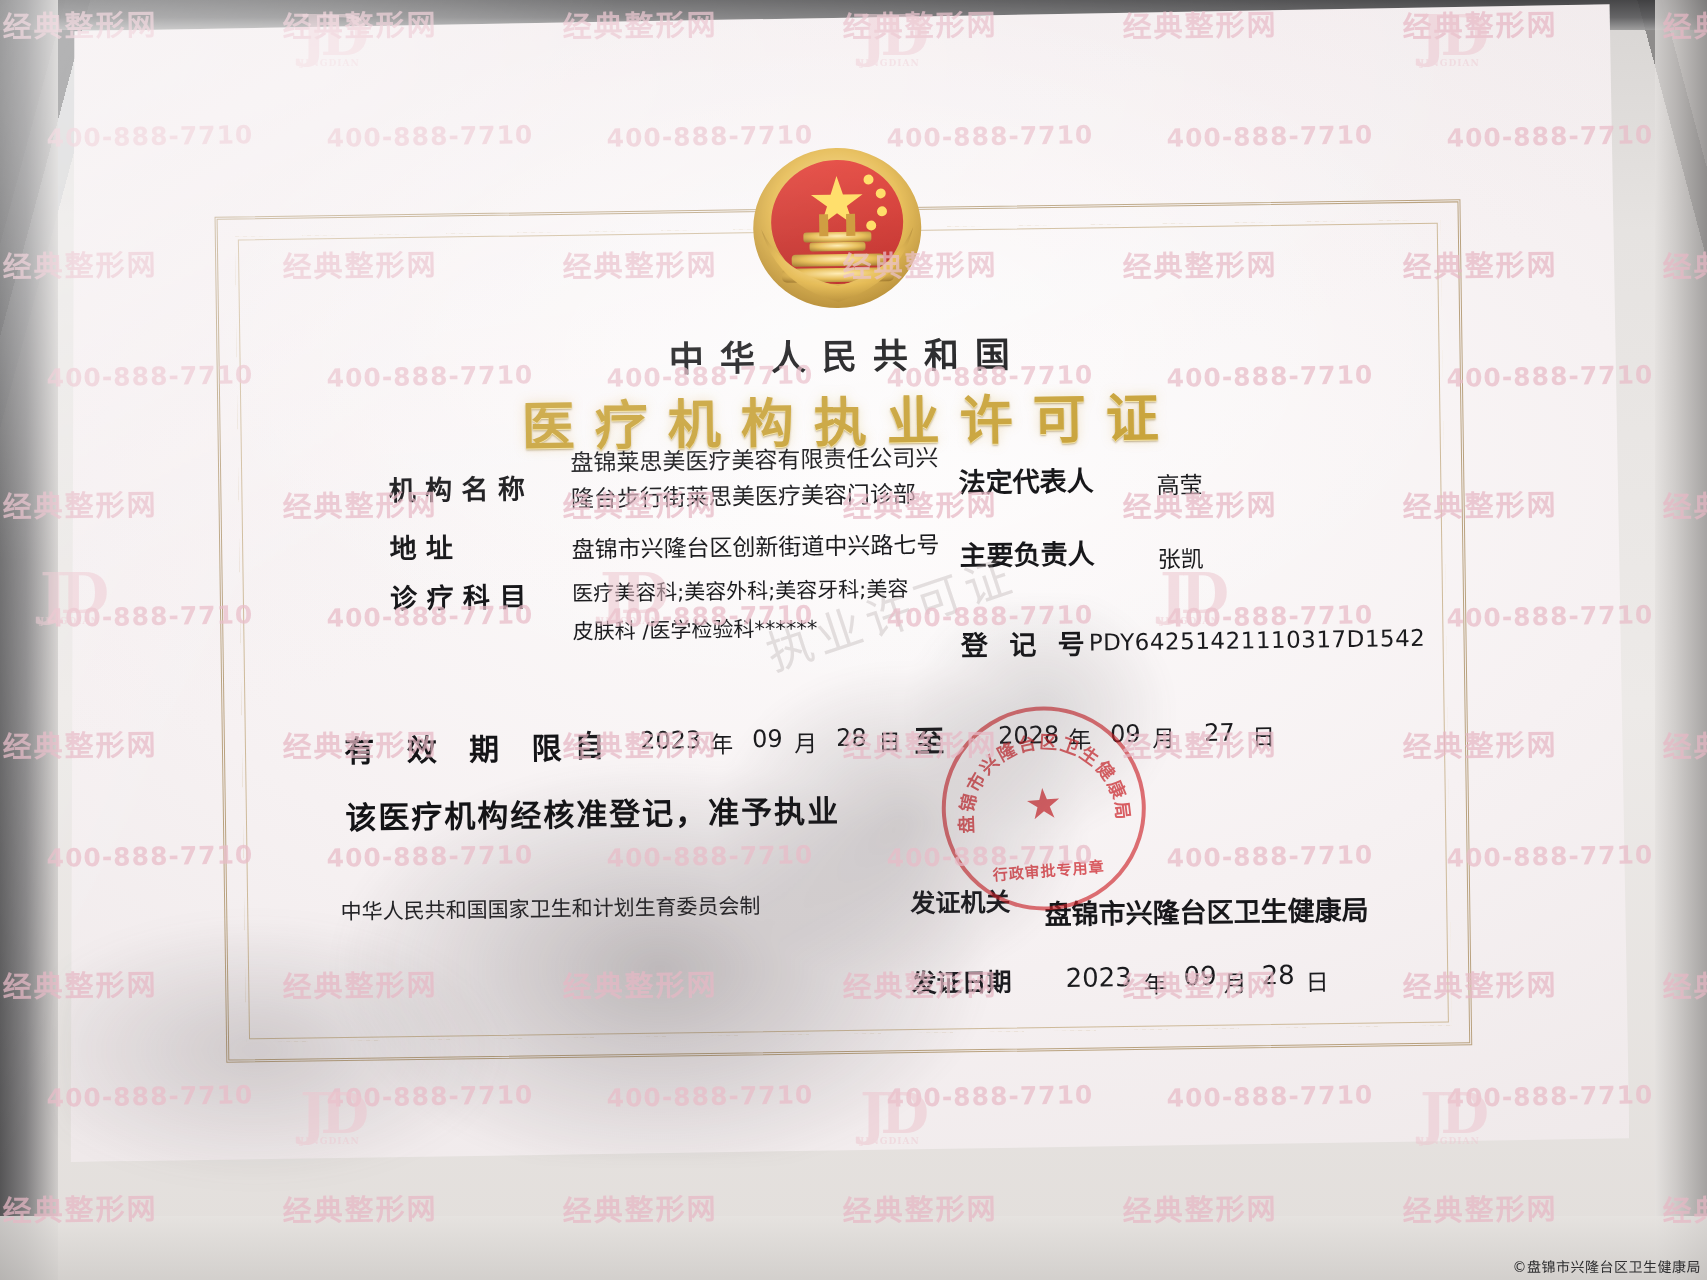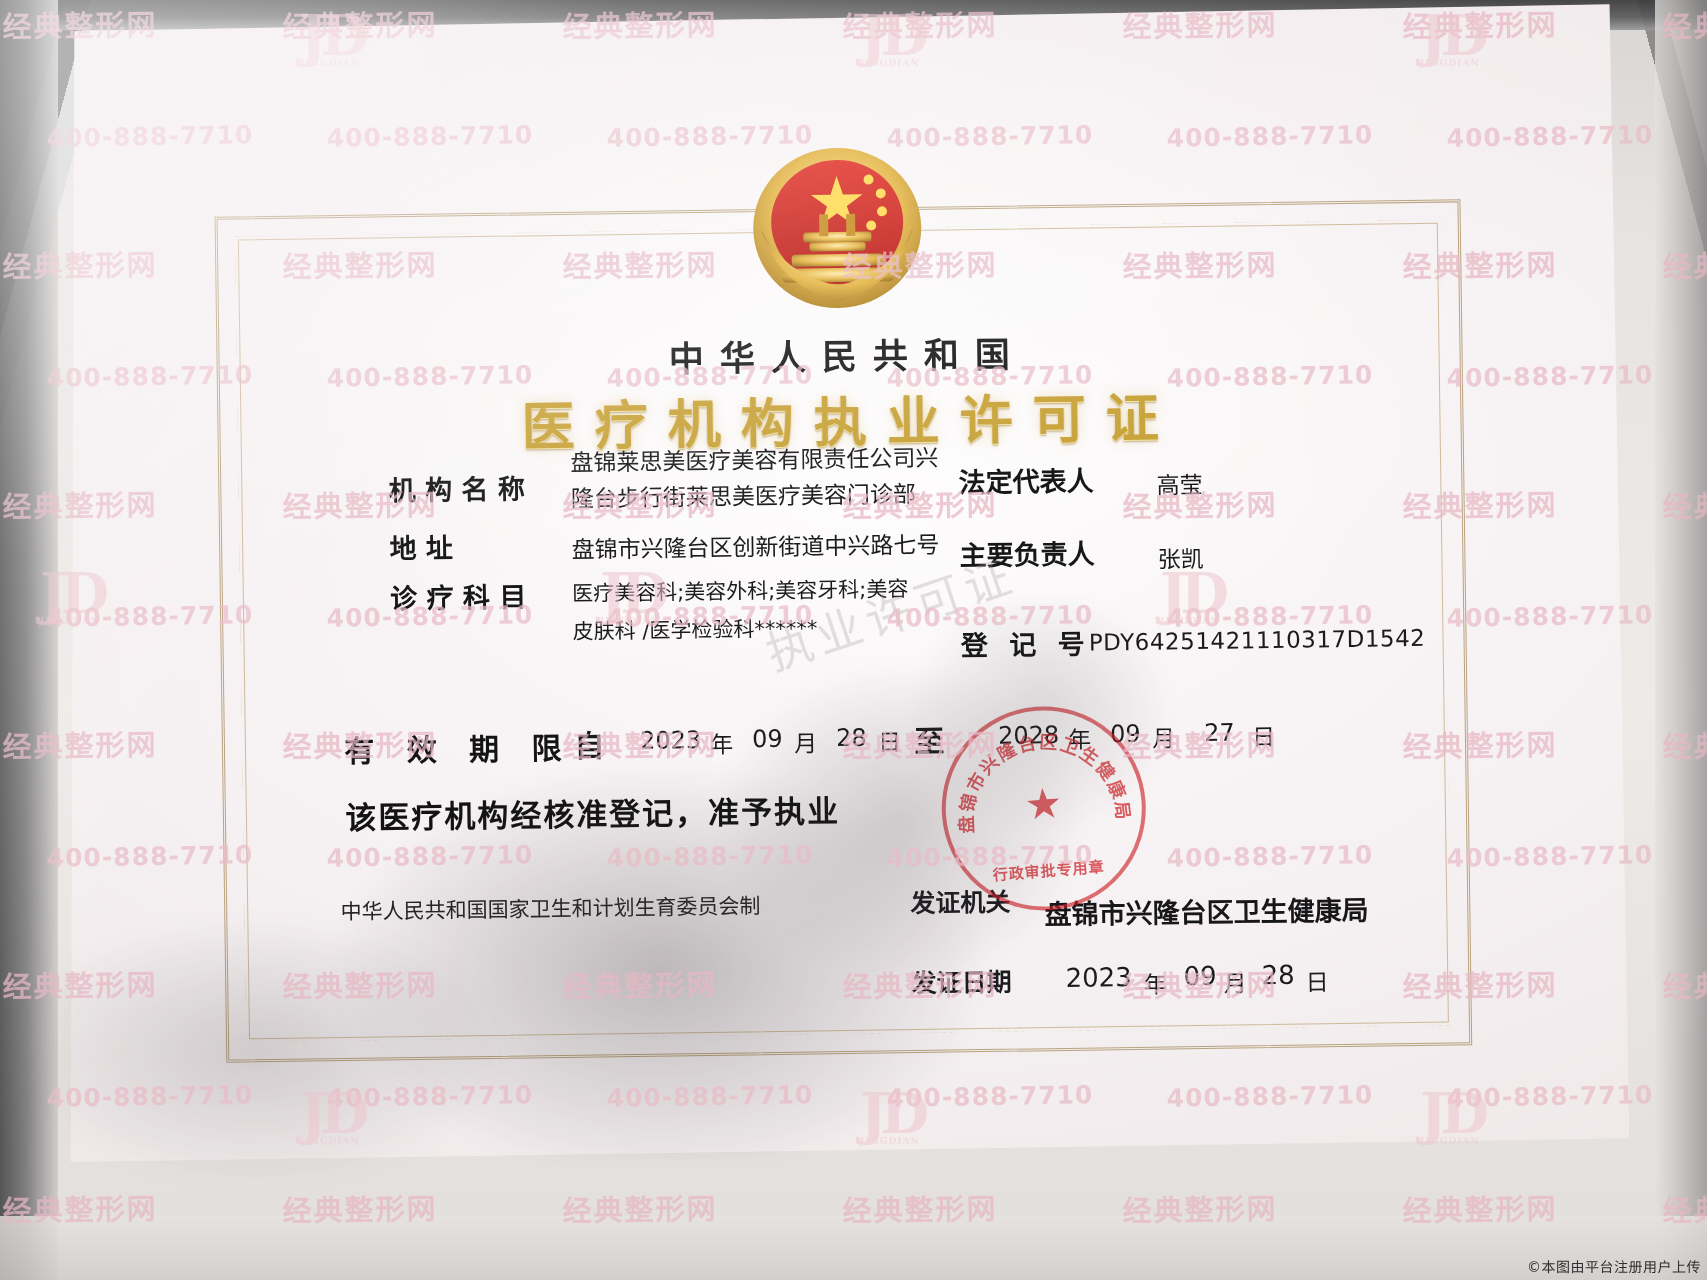--- a/index.html
+++ b/index.html
@@ -730,14 +730,14 @@
       <div class="wm-logo" style="left: 40px; top: 560px;"><span>JD</span><small>JINGDIAN</small></div>
       <div class="wm-logo" style="left: 600px; top: 560px;"><span>JD</span><small>JINGDIAN</small></div>
       <div class="wm-logo" style="left: 1160px; top: 560px;"><span>JD</span><small>JINGDIAN</small></div>
       <div class="wm-logo" style="left: 300px; top: 1080px;"><span>JD</span><small>JINGDIAN</small></div>
       <div class="wm-logo" style="left: 860px; top: 1080px;"><span>JD</span><small>JINGDIAN</small></div>
       <div class="wm-logo" style="left: 1420px; top: 1080px;"><span>JD</span><small>JINGDIAN</small></div>
     </div>
 
   <div class="sheen"></div>
 
-  <div class="credit">©本图由平台注册用户上传</div>
+  <div class="credit">©盘锦市兴隆台区卫生健康局</div>
 </div>
 
 </body></html>

